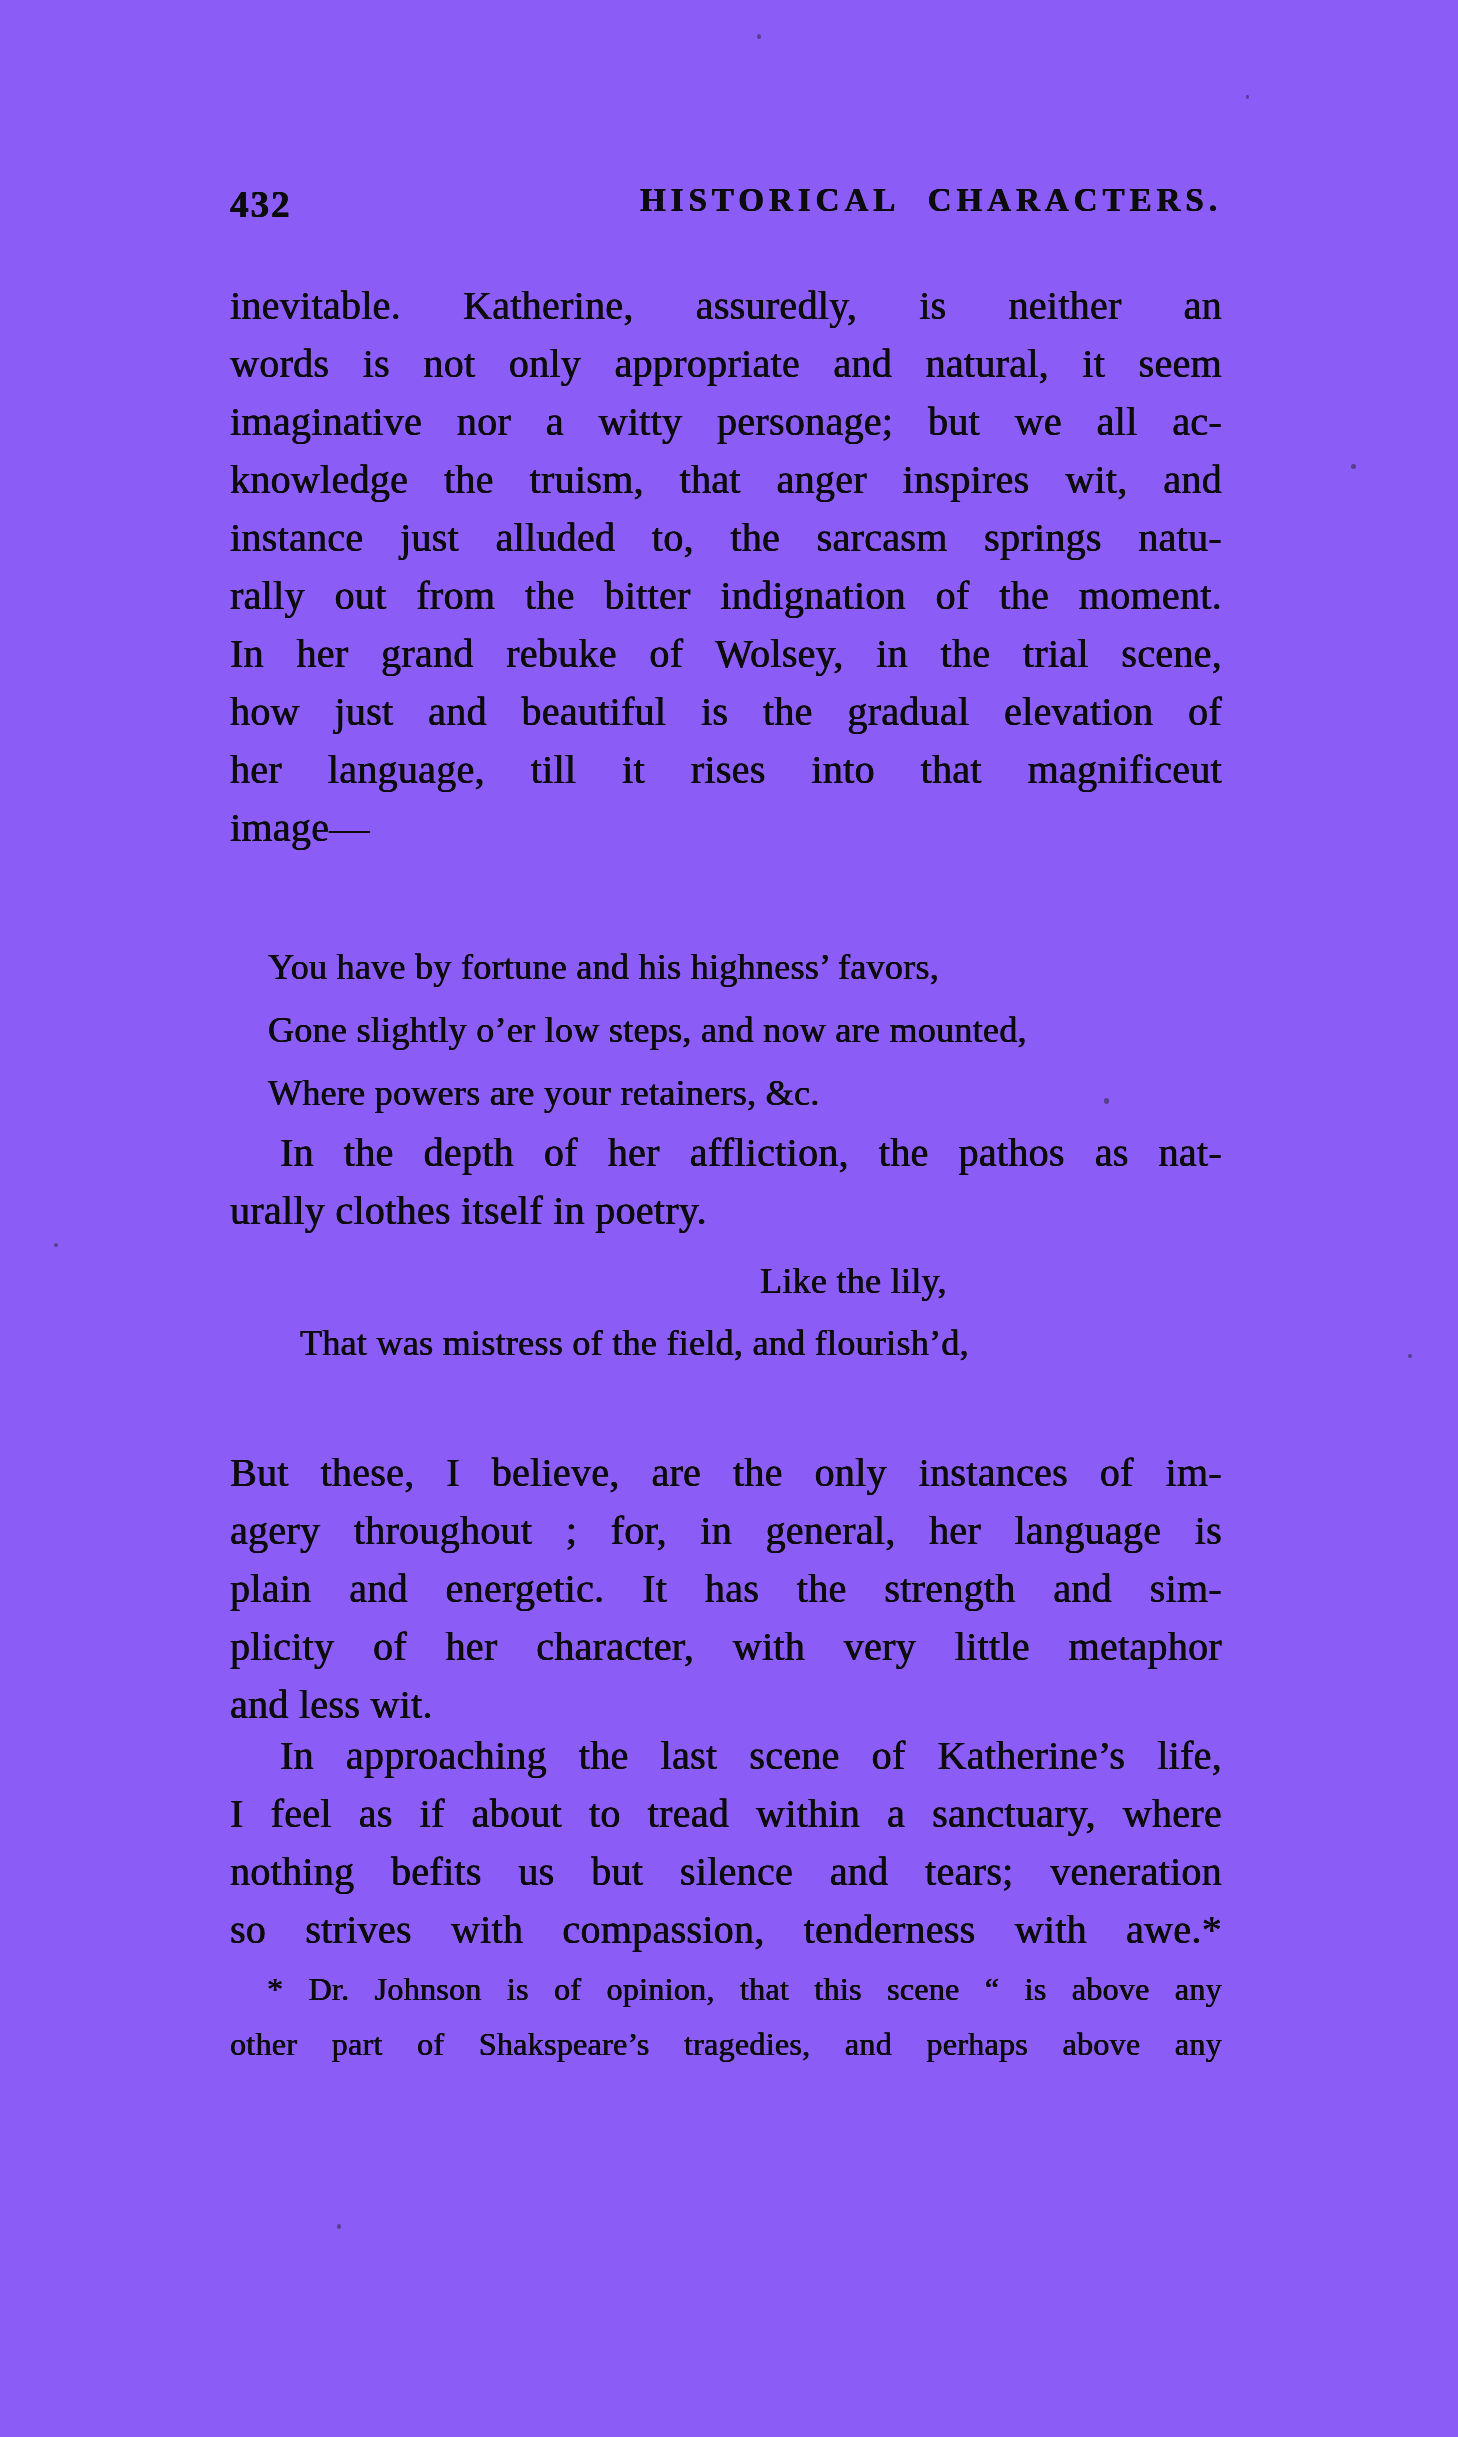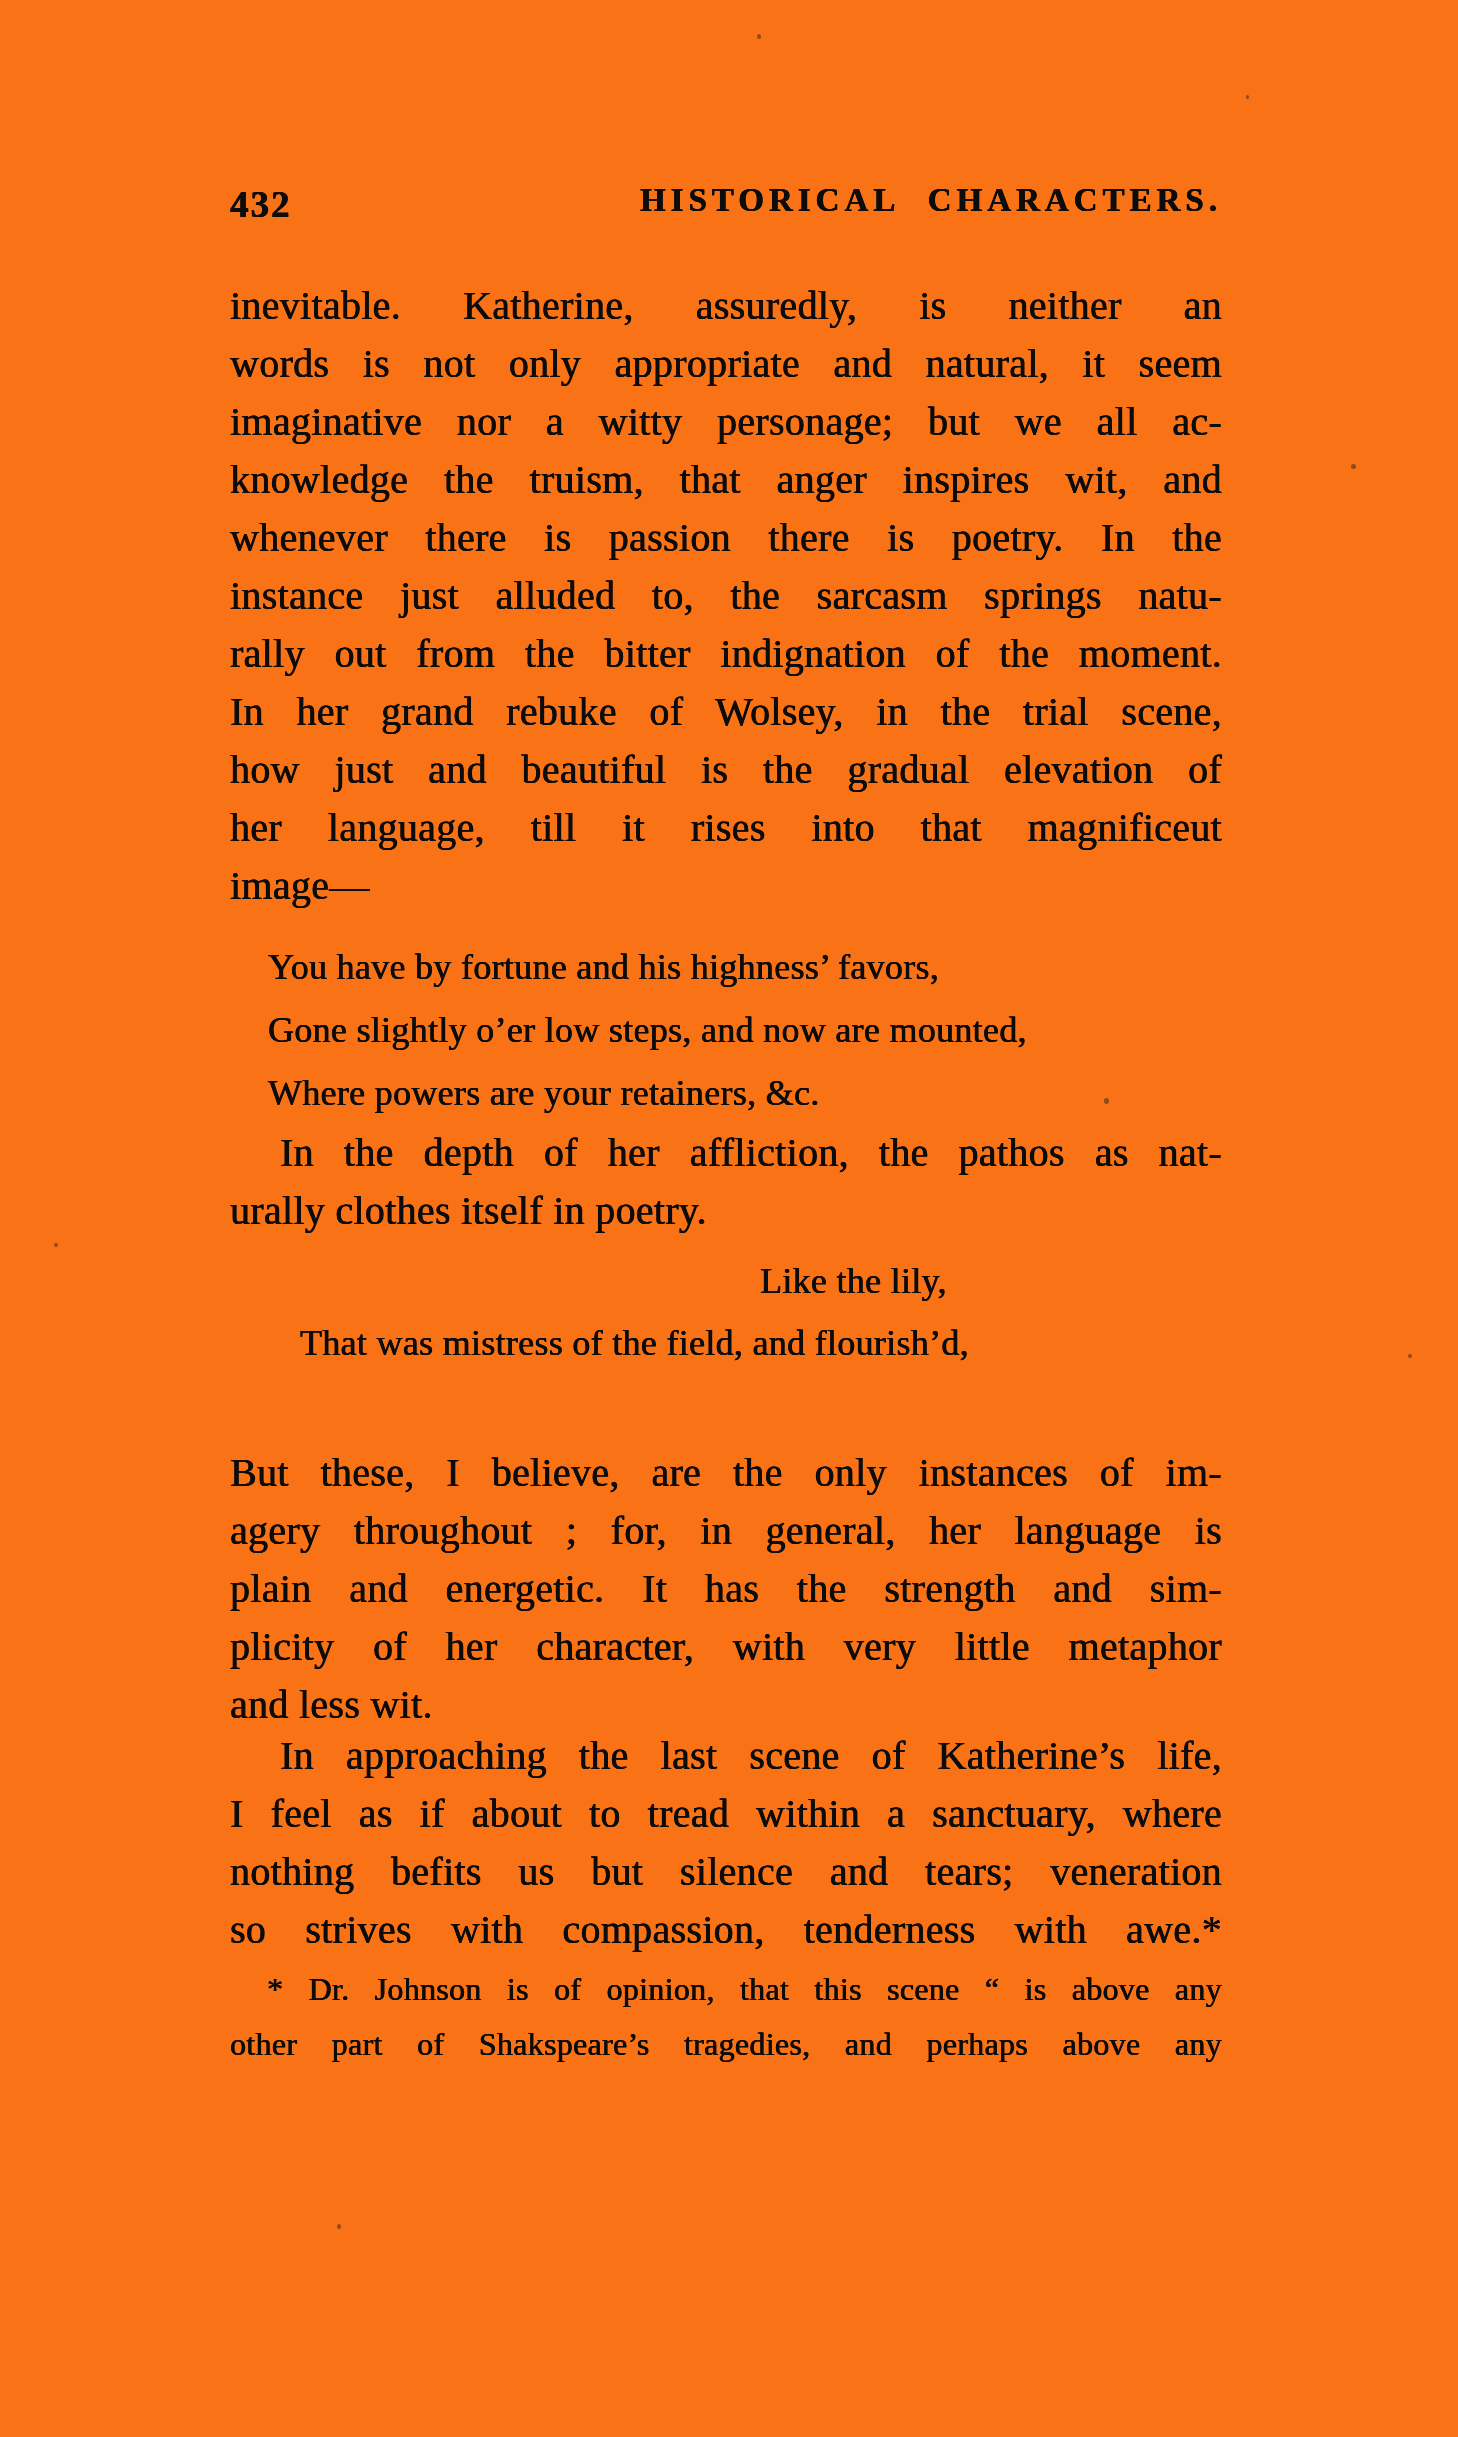--- a/index.html
+++ b/index.html
@@ -5,21 +5,21 @@
 <style>
   html, body {
     margin: 0;
     padding: 0;
     background: #ffffff;
   }
   .page {
     position: relative;
     width: 1458px;
     height: 2437px;
-    background: #f97316;
+    background: #8b5cf6;
     color: #0c0c0c;
     font-family: "Liberation Serif", "DejaVu Serif", serif;
     overflow: hidden;
     
     text-shadow: 0.4px 0 0 currentColor, -0.3px 0 0 currentColor;
   }
   .sec {
     position: absolute;
     left: 230px;
     width: 992px;
@@ -89,21 +89,20 @@
   <header class="sec" id="head">
     <span class="page-num">432</span>
     <span class="title">HISTORICAL CHARACTERS.</span>
   </header>
 
   <section class="sec para" id="para1">
     <div class="line">inevitable.  Katherine, assuredly, is neither an</div>
     <div class="line">words is not only appropriate and natural, it seem</div>
     <div class="line">imaginative nor a witty personage; but we all ac-</div>
     <div class="line">knowledge the truism, that anger inspires wit, and</div>
-    <div class="line">whenever there is passion there is poetry.  In the</div>
     <div class="line">instance just alluded to, the sarcasm springs natu-</div>
     <div class="line">rally out from the bitter indignation of the moment.</div>
     <div class="line">In her grand rebuke of Wolsey, in the trial scene,</div>
     <div class="line">how just and beautiful is the gradual elevation of</div>
     <div class="line">her language, till it rises into that magnificeut</div>
     <div class="line left">image—</div>
   </section>
 
   <section class="sec quote" id="quote1">
     <div class="line">You have by fortune and his highness’ favors,</div>

